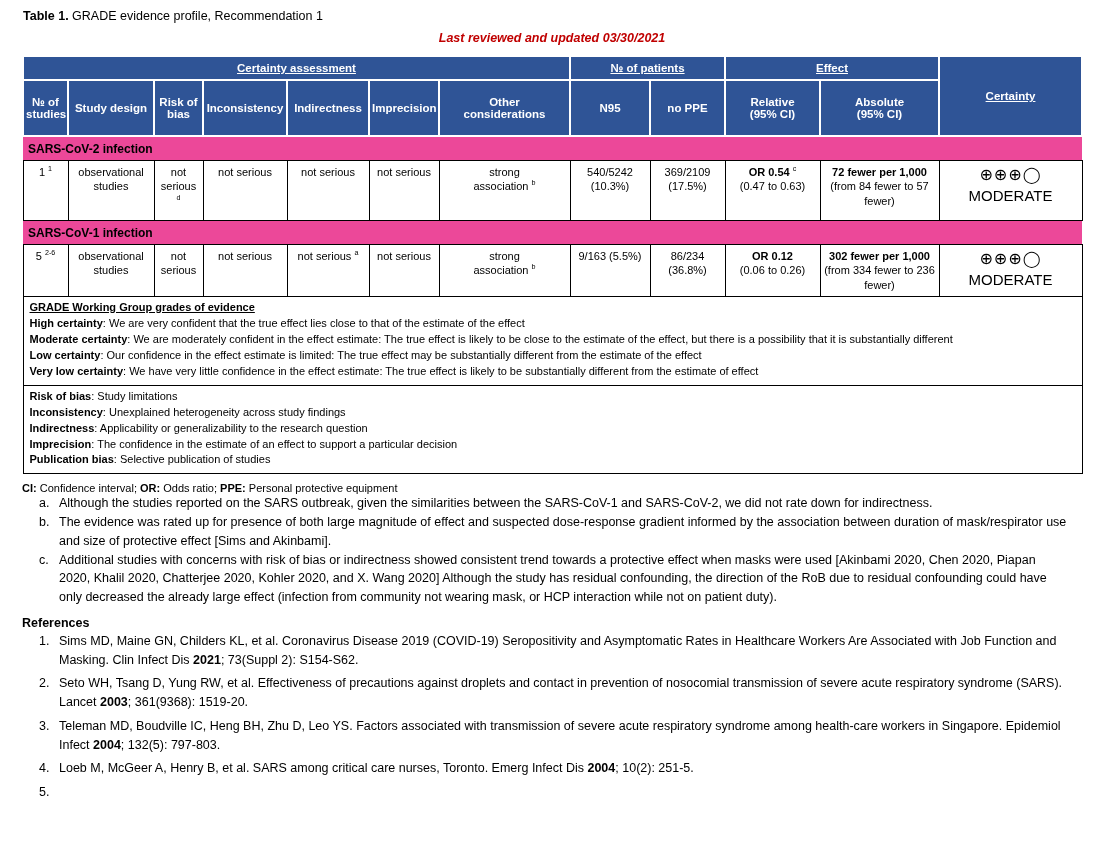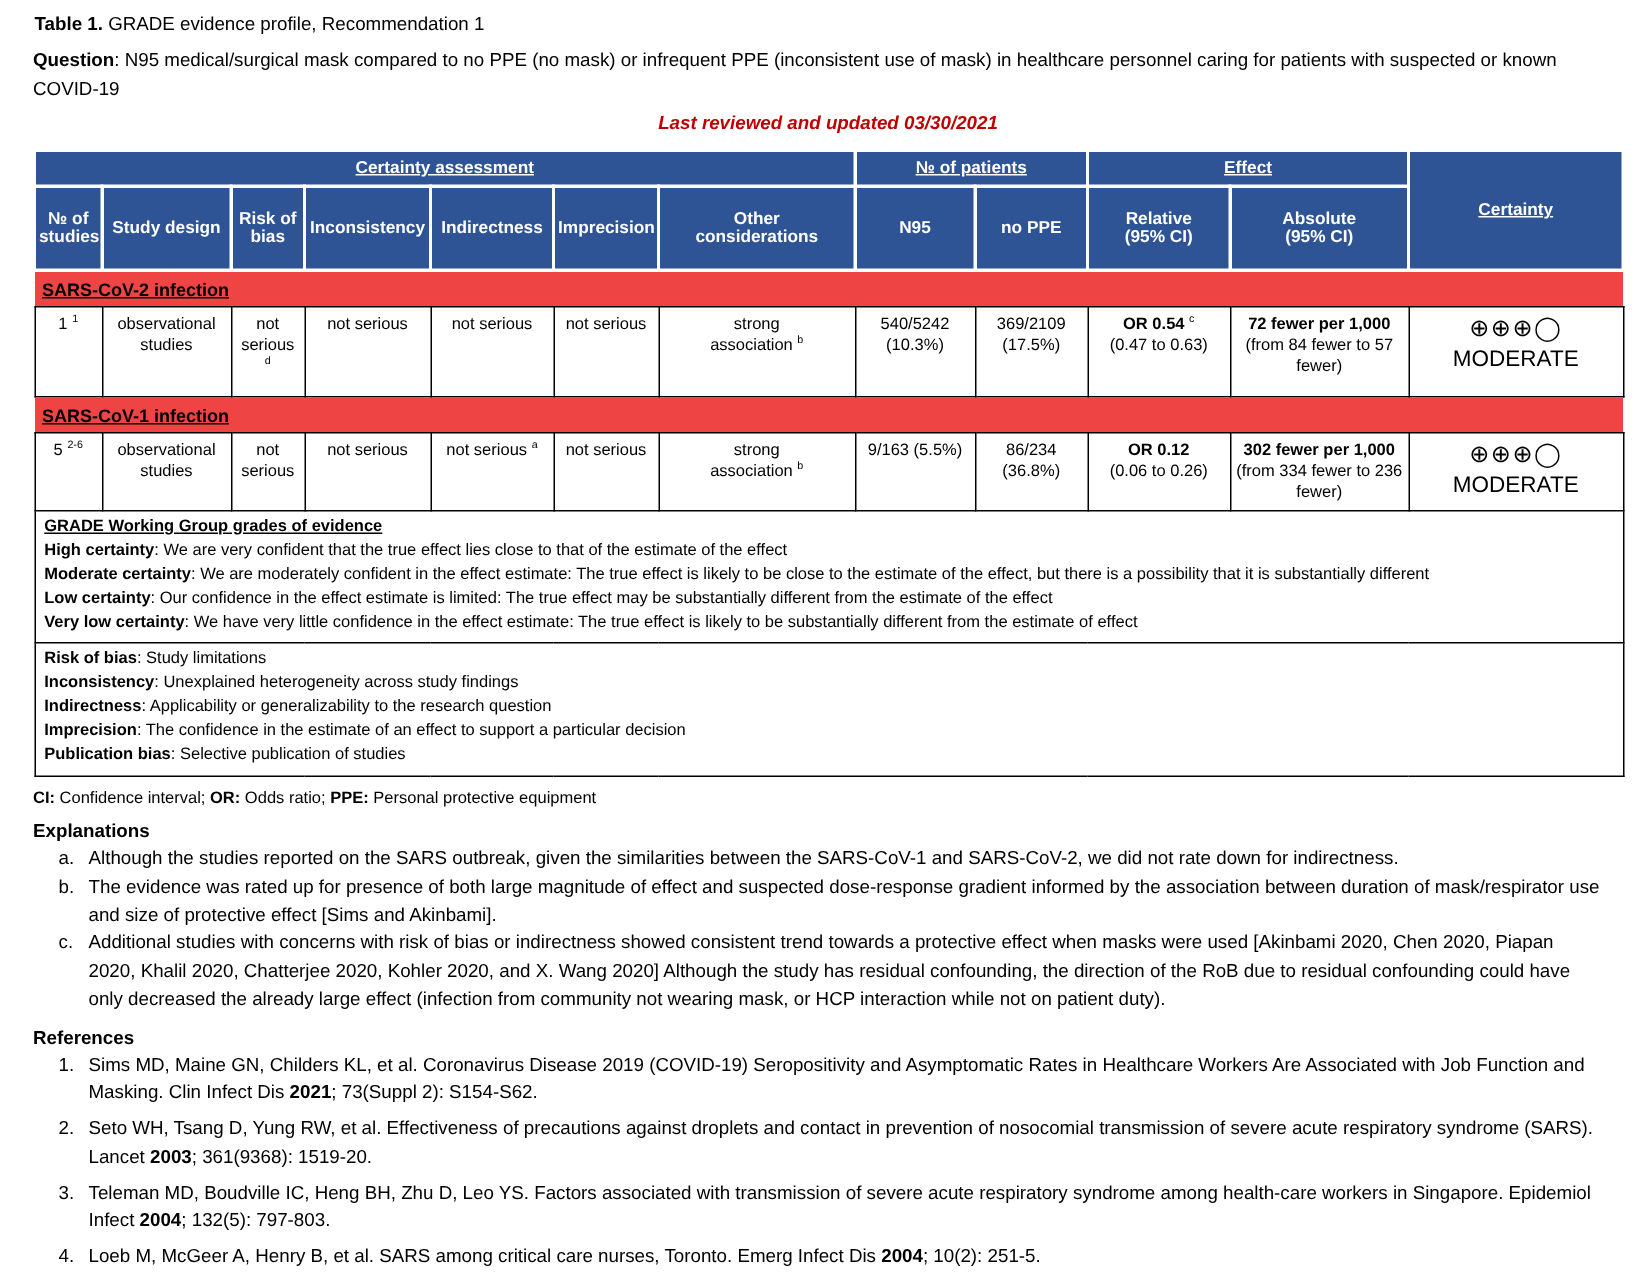--- a/index.html
+++ b/index.html
@@ -14,21 +14,21 @@
   table.grade th, table.grade td { overflow:hidden; }
 
   tr.group-row th, tr.cols-row th {
     background:#2F5496; color:#fff; border:2px solid #fff;
     font-size:11.5px; font-weight:bold; text-align:center; vertical-align:middle; padding:1px 2px;
   }
   tr.group-row th { height:20px;text-decoration:underline; }
   tr.cols-row th { height:52px; }
   th.sub { white-space:pre-line; }
 
-  tr.section-row td { border:none; background:#ef4444; font-weight:bold; font-size:12px; text-align:left; padding:5px 0 4px 5px;text-decoration:underline; }
+  tr.section-row td { border:none; background:#ec4899; font-weight:bold; font-size:12px; text-align:left; padding:5px 0 4px 5px; }
 
   tr.data-row td {
     border:1.5px solid #000; font-size:11px; text-align:center; vertical-align:top;
     padding:4px 3px 2px 3px; line-height:1.3;
   }
   tr.data-row.r1 { height:60px; }
   tr.data-row.r2 { height:52px; }
 
   td.note-cell {
     border:1.5px solid #000; font-size:11px; text-align:left; vertical-align:top;
@@ -49,21 +49,20 @@
   .li .marker { flex:0 0 20px; margin-left:17px; }
   .li .text { flex:1; padding-right:12px; }
   .refs .li { margin-bottom:5px; }
 </style>
 </head>
 <body>
 
 <div class="page">
 
   <p class="caption"><span class="b">Table 1.</span><span>  GRADE evidence profile, Recommendation 1</span></p>
-  <p class="question"><span class="b">Question</span><span>: N95 medical/surgical mask compared to no PPE (no mask) or infrequent PPE (inconsistent use of mask) in healthcare personnel caring for patients with suspected or known COVID-19</span></p>
   <p class="reviewed" style="color: rgb(192, 0, 0);"><span>Last reviewed and updated 03/30/2021</span></p>
 
   <table class="grade">
     <colgroup>
       <col style="width:45px">
         <col style="width:86px">
         <col style="width:49px">
         <col style="width:84px">
       <col style="width:82px">
         <col style="width:70px">
@@ -157,21 +156,20 @@
           <div><span class="b">Indirectness</span><span>: Applicability or generalizability to the research question</span></div>
           <div><span class="b">Imprecision</span><span>: The confidence in the estimate of an effect to support a particular decision</span></div>
           <div><span class="b">Publication bias</span><span>: Selective publication of studies</span></div>
         </td>
       </tr>
     </tbody>
   </table>
 
   <p class="abbrev"><span class="b">CI:</span><span> Confidence interval; </span><span class="b">OR:</span><span> Odds ratio; </span><span class="b">PPE:</span><span> Personal protective equipment</span></p>
 
-  <p class="sect-heading">Explanations</p>
   <div>
     <div class="li">
       <span class="marker">a.</span>
       <span class="text">Although the studies reported on the SARS outbreak, given the similarities between the SARS-CoV-1 and SARS-CoV-2, we did not rate down for indirectness.</span>
     </div>
     <div class="li">
       <span class="marker">b.</span>
       <span class="text">The evidence was rated up for presence of both large magnitude of effect and suspected dose-response gradient informed by the association between duration of mask/respirator use and size of protective effect [Sims and Akinbami].</span>
     </div>
     <div class="li">

